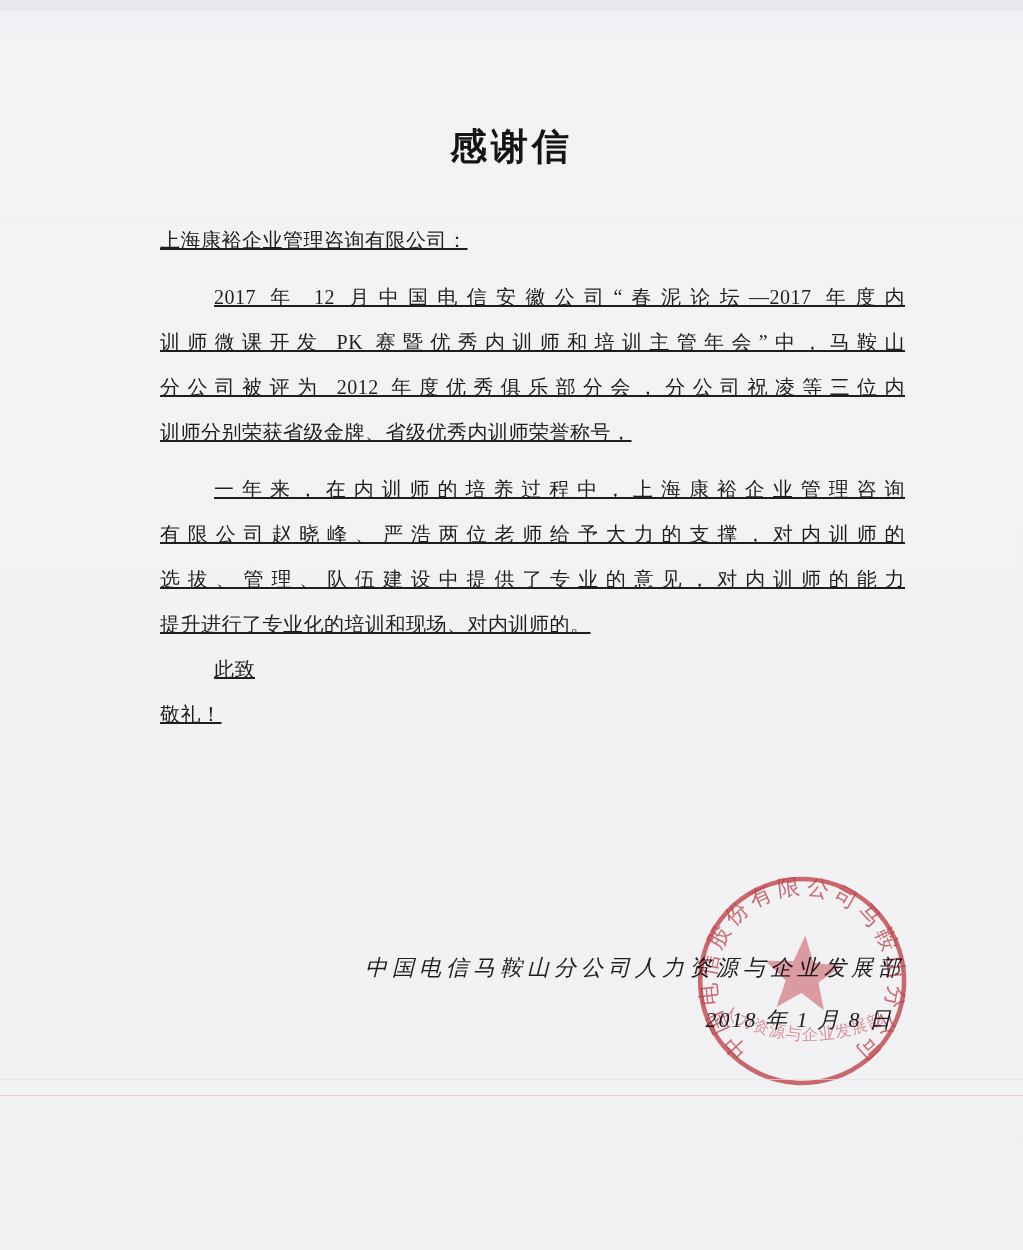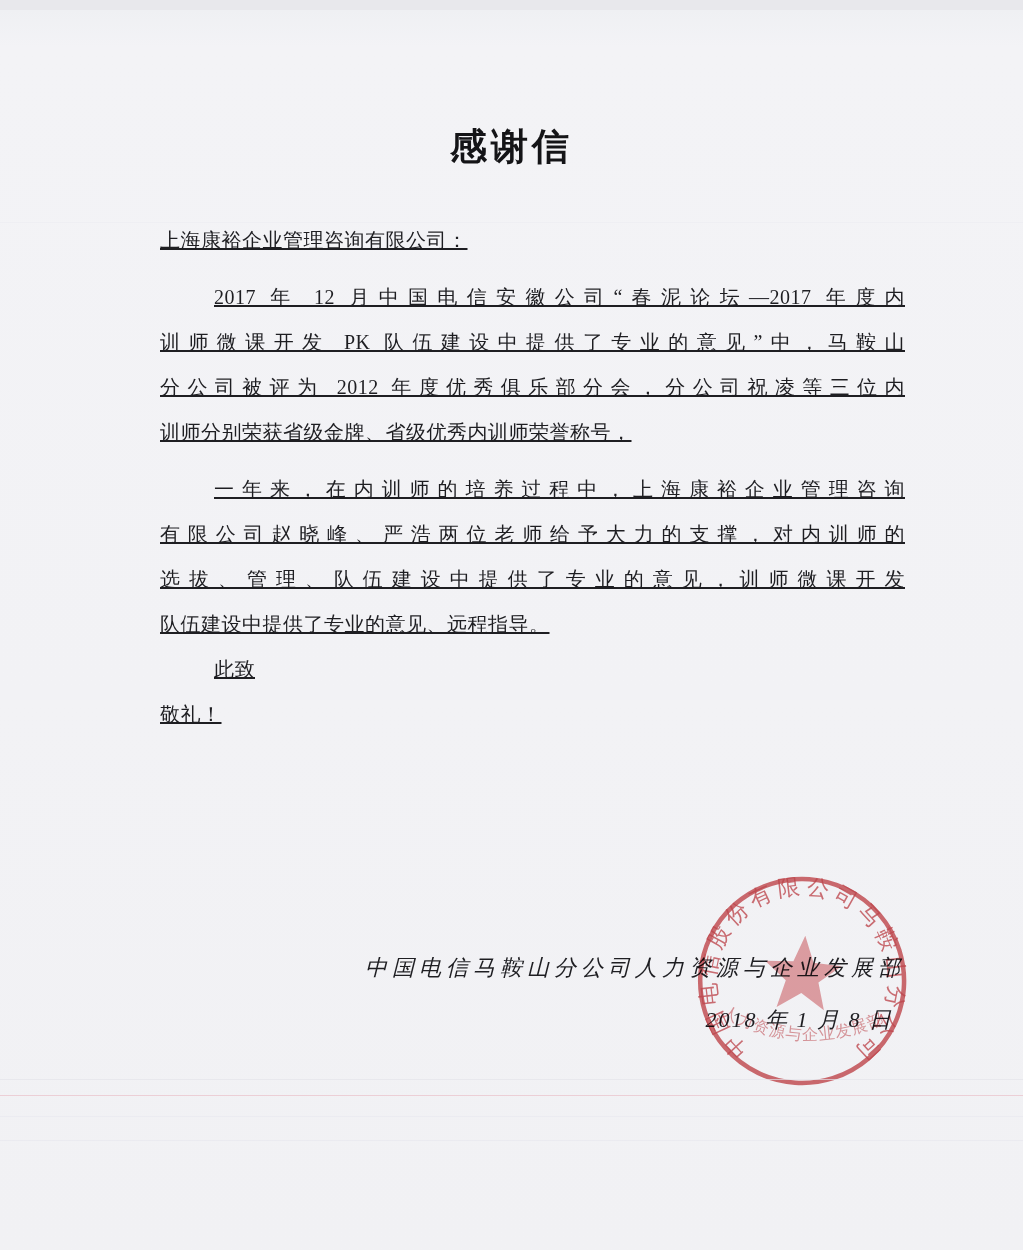--- a/index.html
+++ b/index.html
@@ -102,27 +102,27 @@
 </head>
 <body>
 
 <div class="page">
 
   <div class="title">感谢信</div>
 
   <div class="body-text">
     <div class="line">上海康裕企业管理咨询有限公司：</div>
     <div class="line fill indent para">2017 年 12 月中国电信安徽公司“春泥论坛—2017 年度内</div>
-    <div class="line fill">训师微课开发 PK 队伍建设中提供了专业的意见”中，马鞍山</div>
+    <div class="line fill">训师微课开发 PK 赛暨优秀内训师和培训主管年会”中，马鞍山</div>
     <div class="line fill">分公司被评为 2012 年度优秀俱乐部分会，分公司祝凌等三位内</div>
     <div class="line">训师分别荣获省级金牌、省级优秀内训师荣誉称号，</div>
     <div class="line fill indent para">一年来，在内训师的培养过程中，上海康裕企业管理咨询</div>
     <div class="line fill">有限公司赵晓峰、严浩两位老师给予大力的支撑，对内训师的</div>
-    <div class="line fill">选拔、管理、队伍建设中提供了专业的意见，训师微课开发</div>
-    <div class="line">队伍建设中提供了专业的意见、远程指导。</div>
+    <div class="line fill">选拔、管理、队伍建设中提供了专业的意见，对内训师的能力</div>
+    <div class="line">提升进行了专业化的培训和现场、对内训师的。</div>
     <div class="line indent">此致</div>
     <div class="line">敬礼！</div>
   </div>
 
   <div class="signature-block">
     <div class="sig-dept">中国电信马鞍山分公司人力资源与企业发展部</div>
     <div class="sig-date">2018 年 1 月 8 日</div>
   </div>
 
   <div class="stamp">

